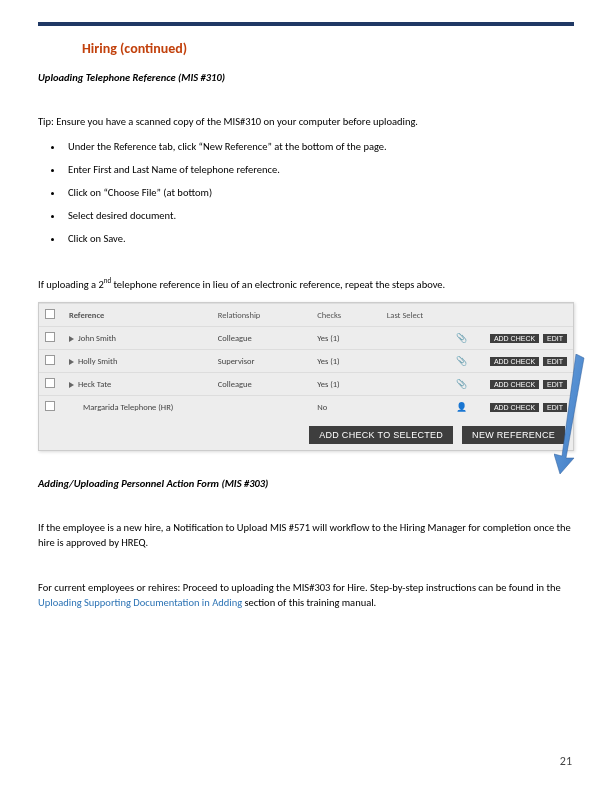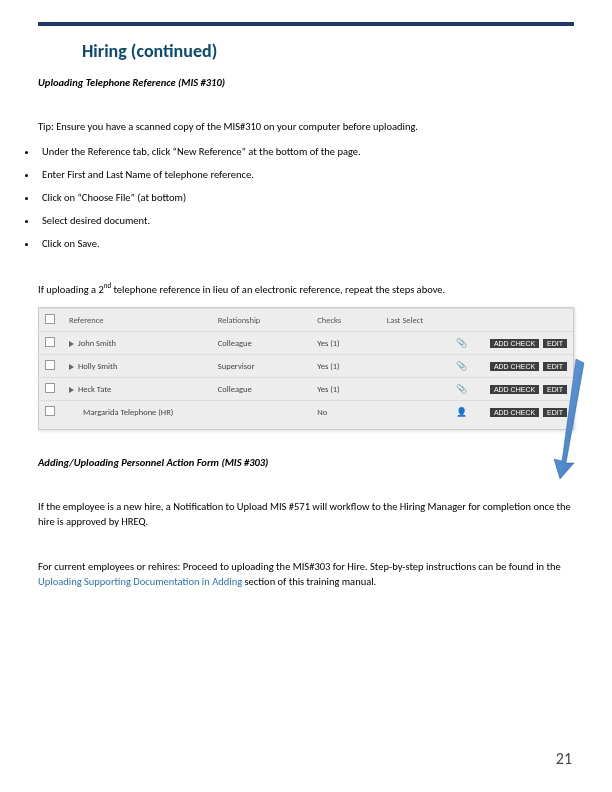--- a/index.html
+++ b/index.html
@@ -11,32 +11,32 @@
     font-size: 10.5px;
     color: #000;
     position: relative;
     padding: 22px 38px 40px 38px;
   }
   .top-rule {
     height: 4px; background: #1f3864; margin-bottom: 14px;
     width: 100%;
   }
   .h1 {
-    color: #0c4a6e; font-weight: bold; font-size: 18px; margin-bottom: 14px; padding-left: 44px;
+    color: #c2410c; font-weight: bold; font-size: 14px; margin-bottom: 14px; padding-left: 44px;
   }
   .sub {
     font-weight: bold; margin-bottom: 10px; font-size: 10.5px; font-style: italic;
   }
   .para { margin-bottom: 10px; line-height: 1.4; margin-top: 31px; }
-  ul.b { list-style: disc; }
+  ul.b { list-style: disc; margin-left: 26px; }
   ul.b li { margin-bottom: 10px; padding-left: 4px; }
   sup { font-size: 7px; }
   .link { color: #2e74b5; }
   .page-num {
-    position: absolute; bottom: 24px; right: 40px; color: #444; font-size: 16px;
+    position: absolute; bottom: 24px; right: 40px; color: #444; font-size: 12px;
   }
 
   
   .shot-wrap { position: relative; margin: 8px 0 26px 0; }
   .shot {
     background: #ededed;
     border: 1px solid #ccc;
     padding-bottom: 6px;
     box-shadow: 1px 1px 3px rgba(0,0,0,.15);
   }
@@ -47,21 +47,21 @@
     color: #6a6a6a;
     padding: 6px 10px 4px 10px;
   }
   .tbl { width: 100%; font-size: 8.5px; color: #444; border-collapse: collapse; }
   .tbl th, .tbl td {
     text-align: left; padding: 5px 6px;
     border-top: 1px solid #ddd;
   }
   .tbl th { font-weight: normal; color: #555; font-size: 8.5px; }
   .tbl .col-chk { width: 24px; }
-  .tbl .col-ref { width: 150px; }
+  .tbl .col-ref { width: 150px; font-weight: bold; }
   .tbl .col-rel { width: 100px; }
   .tbl .col-checks { width: 70px; }
   .tbl .col-last { width: 70px; }
   .tbl .col-ico { width: 20px; }
   .tbl .col-btns { width: 100px; text-align: right; }
   .chk {
     width: 10px; height: 10px; border: 1px solid #999; display: inline-block; background: #fff;
   }
   .mini-btn {
     display: inline-block;
@@ -181,20 +181,24 @@
         <td>No</td>
         <td></td>
         <td><span class="ico-person">👤</span></td>
         <td class="col-btns">
           <span class="mini-btn">ADD CHECK</span>
           <span class="mini-btn">EDIT</span>
         </td>
       </tr>
     </tbody>
       </table>
+    <div class="footer-btns">
+      <span class="big-btn">ADD CHECK TO SELECTED</span>
+      <span class="big-btn">NEW REFERENCE</span>
+    </div>
   </div>
   <svg class="arrow" viewBox="0 0 34 120">
     <defs>
       <linearGradient id="g" x1="0" y1="0" x2="1" y2="1">
         <stop offset="0%" stop-color="#6aa3e0"></stop>
         <stop offset="100%" stop-color="#3d79c2"></stop>
       </linearGradient>
     </defs>
     <polygon points="22,0 30,4 12,104 20,104 6,120 0,100 8,102" fill="url(#g)" stroke="#2d5a96" stroke-width="0.5"></polygon>
   </svg>

